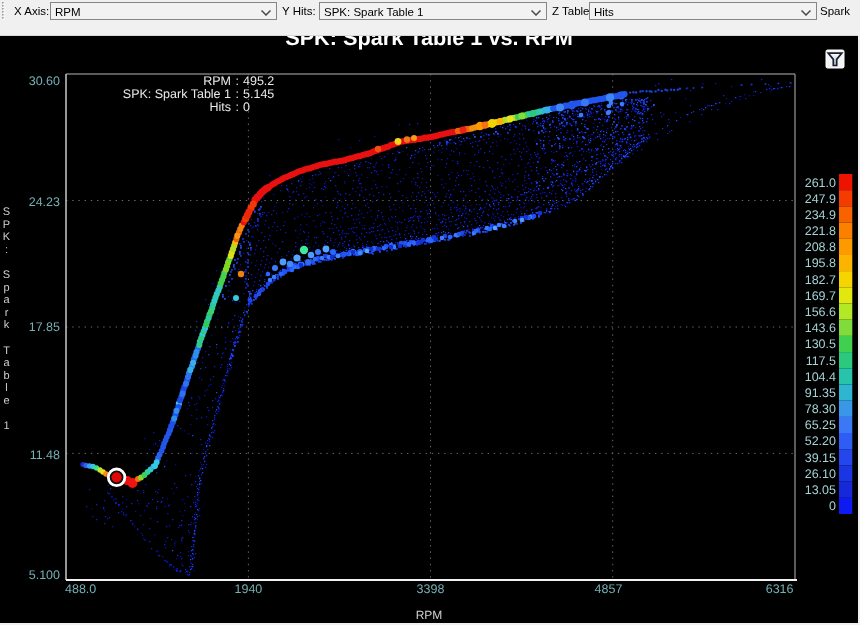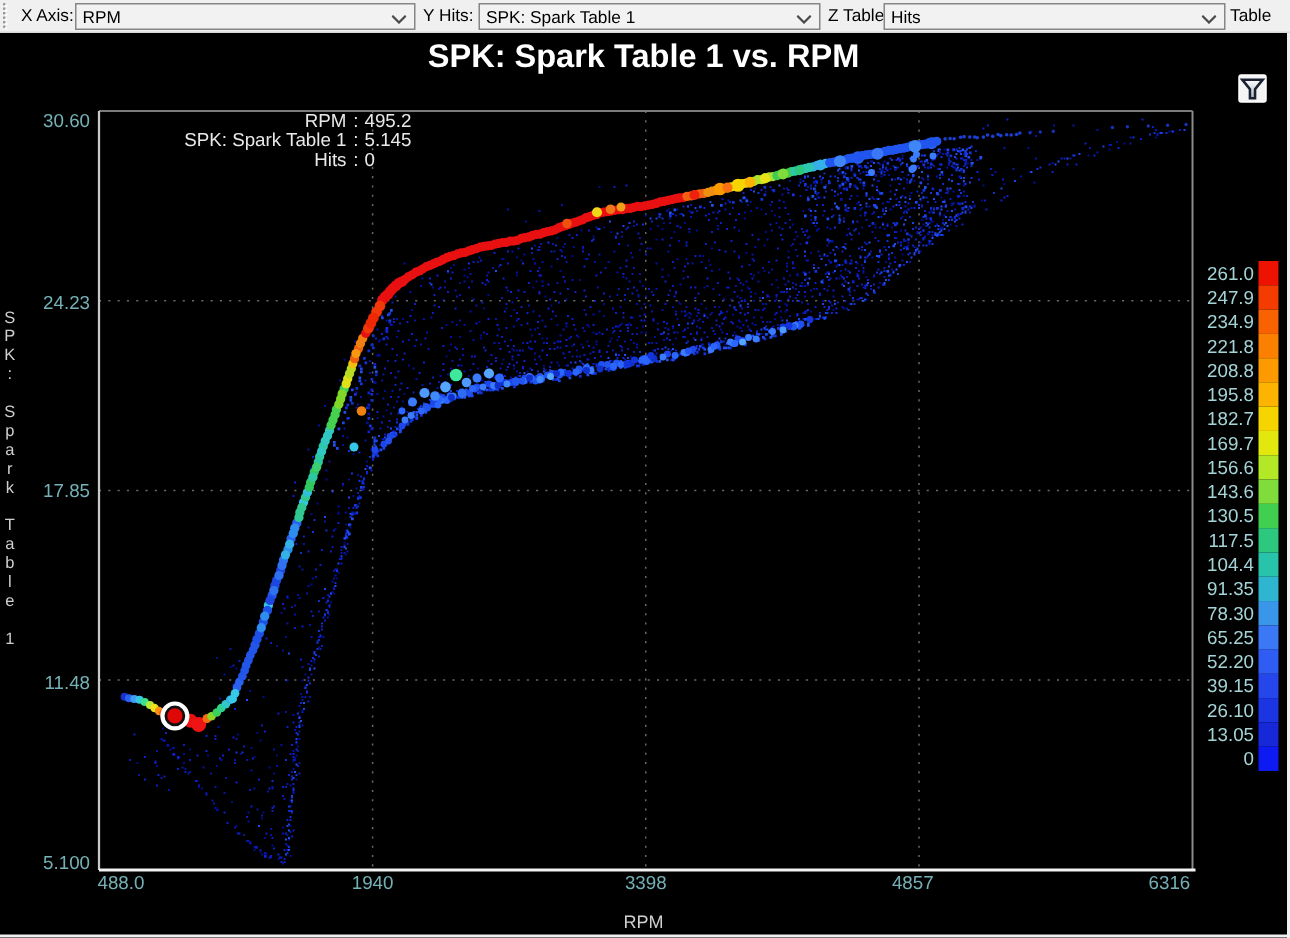--- a/index.html
+++ b/index.html
@@ -1,15 +1,15 @@
 <!DOCTYPE html>
 <html><head><meta charset="utf-8"><style>
 *{margin:0;padding:0;box-sizing:border-box}
 html,body{width:860px;height:625px;overflow:hidden;background:#000;font-family:"Liberation Sans",sans-serif;-webkit-font-smoothing:antialiased}
-#toolbar{position:absolute;left:0;top:0;width:860px;height:22px;background:#f0f0f0;border-bottom:1px solid #d8d8d8;will-change:transform;transform:translateZ(0)}
+#toolbar{position:absolute;left:0;top:0;width:860px;height:36px;background:#f0f0f0;border-bottom:1px solid #d8d8d8;will-change:transform;transform:translateZ(0)}
 .lbl{position:absolute;top:4.5px;font-size:11.5px;color:#000}
 .combo{position:absolute;top:2px;height:18px;background:#f2f2f2;border:1px solid #868686;}
 .combo span{position:absolute;left:4px;top:2.5px;font-size:11.5px;color:#000;white-space:nowrap}
 .combo .arr{position:absolute;right:5px;top:6.5px}
 #chart{position:absolute;left:0;top:22px;width:860px;height:603px;background:#000}
 #rstrip{position:absolute;right:0;top:22px;width:2.5px;height:603px;background:#f0f0f0}
 #bstrip{position:absolute;left:0;top:622.5px;width:860px;height:2.5px;background:#f0f0f0}
 </style></head><body>
 <div id="chart"></div>
 <svg width="860" height="625" viewBox="0 0 860 625" style="position:absolute;left:0;top:0;text-rendering:geometricPrecision;will-change:transform;transform:translateZ(0)">
@@ -746,15 +746,15 @@
         <polyline points="0.5,0.5 5,5 9.5,0.5" fill="none" stroke="#4a4a4a" stroke-width="1.5"></polyline>
       </svg>
     </div>
  <span class="lbl" style="left:552px">Z Table:</span>
  <div class="combo" style="left:589px;width:228px">
       <span>Hits</span>
       <svg class="arr" width="10" height="6" viewBox="0 0 10 6">
         <polyline points="0.5,0.5 5,5 9.5,0.5" fill="none" stroke="#4a4a4a" stroke-width="1.5"></polyline>
       </svg>
     </div>
- <span class="lbl" style="left:820px">Table</span>
+ <span class="lbl" style="left:820px">Spark</span>
 </div>
 <div id="rstrip"></div>
 <div id="bstrip"></div>
 </body></html>

